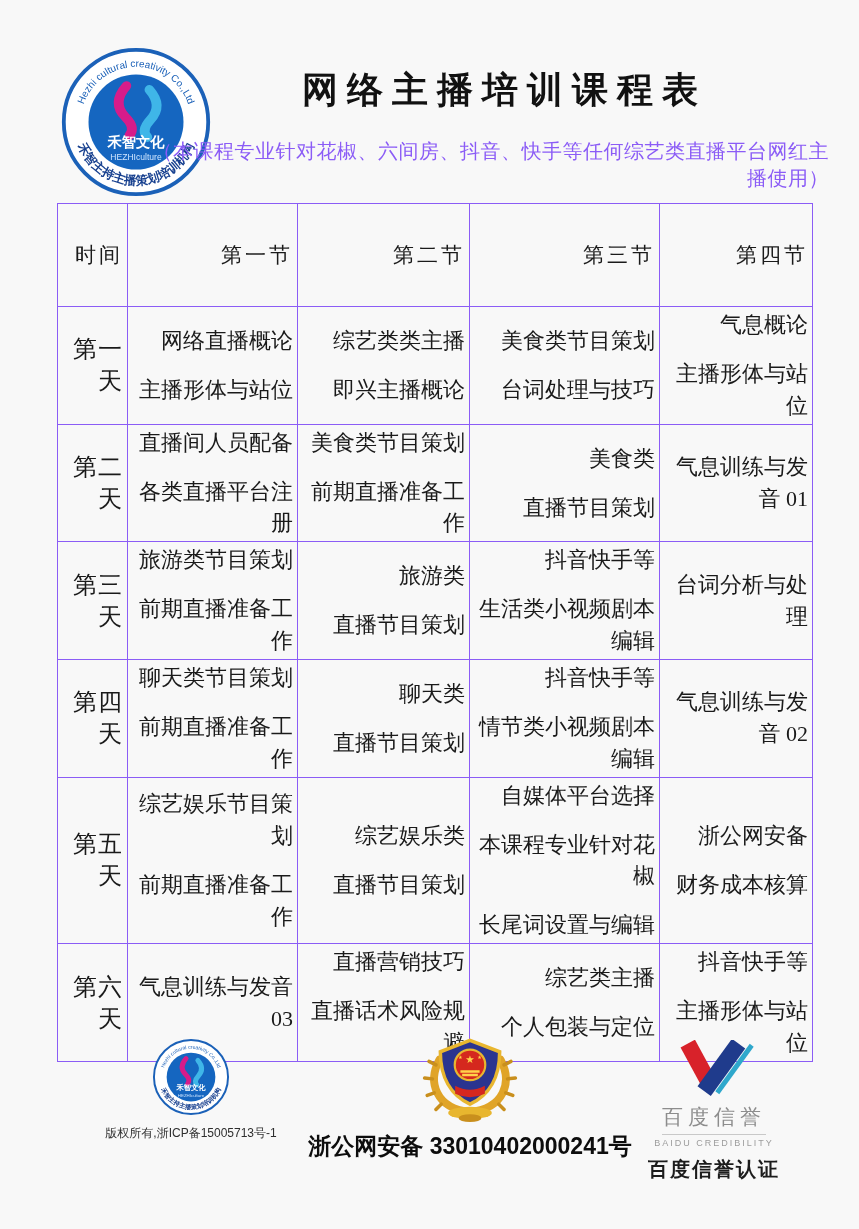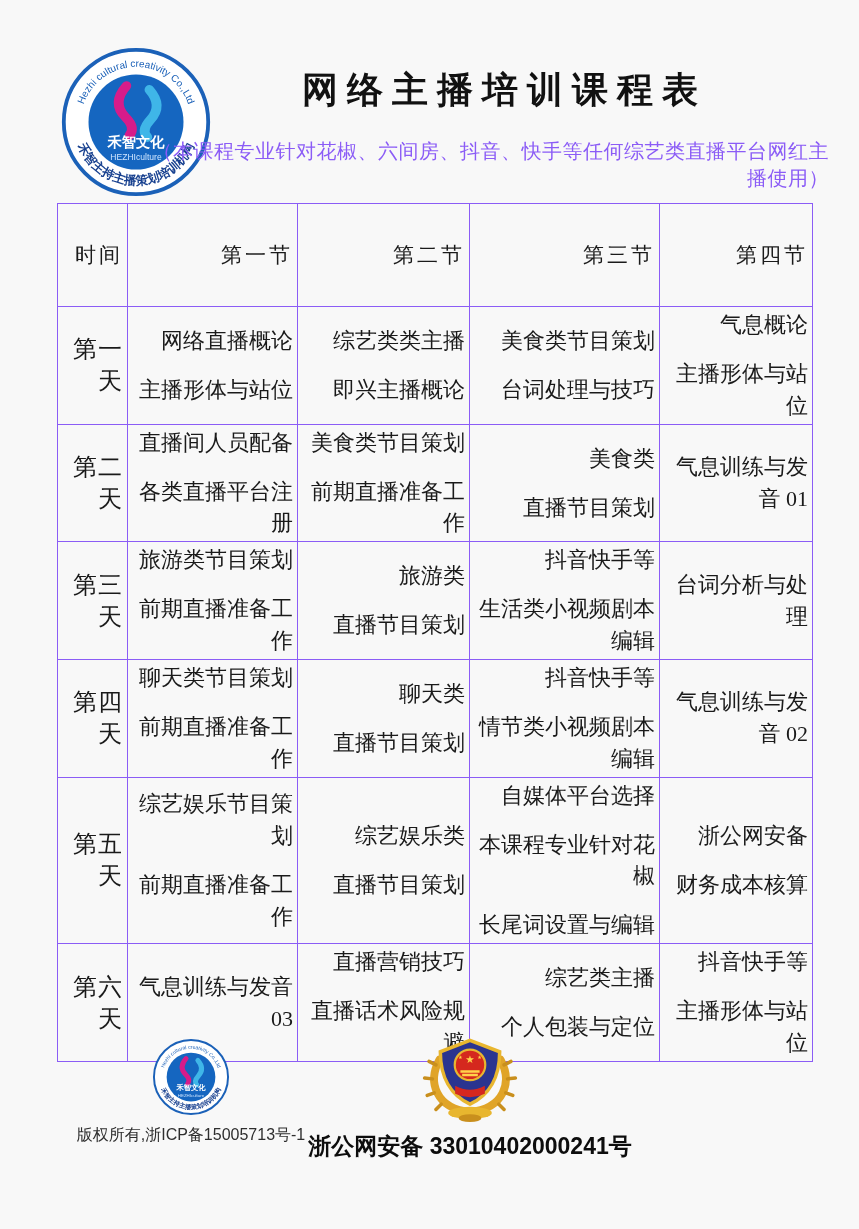--- a/index.html
+++ b/index.html
@@ -49,21 +49,21 @@
 
   
   .footer-col { position:absolute; display:flex; flex-direction:column; align-items:center; }
   .footer-left   { left:80px;  top:1038px; width:222px; }
   .footer-center { left:348px; top:1030px; width:244px; }
   .footer-right  { left:606px; top:1040px; width:216px; }
 
   .hezhi-logo-small { width:78px; height:78px; }
   .icp-text {
     margin-top:9px; font-family:"Liberation Sans", sans-serif;
-    font-size:16px; color:#2e2e2e; white-space:nowrap;
+    font-size:12px; color:#2e2e2e; white-space:nowrap;
   }
   .police-badge { width:96px; height:96px; }
   .police-text {
     margin-top:5px; font-family:"Liberation Sans", sans-serif;
     font-size:23px; font-weight:bold; color:#0d0d0d; white-space:nowrap;
   }
   .baidu-v { width:82px; height:58px; }
   .baidu-cn {
     margin-top:5px; font-family:"Liberation Sans", sans-serif;
     font-size:21px; color:#8d8d8d; letter-spacing:5px; white-space:nowrap;
@@ -273,14 +273,26 @@
         <text x="55" y="38" text-anchor="middle" font-size="12" fill="#ffd24a">★</text>
         <text x="44" y="33" text-anchor="middle" font-size="6" fill="#ffd24a">★</text>
         <text x="66" y="33" text-anchor="middle" font-size="6" fill="#ffd24a">★</text>
         <path d="M44 46 h22 v3 h-22 z M46 50 h18 v3 h-18 z" fill="#ffd24a"></path>
         <path d="M38 64 q17 9 34 0 l0 9 q-17 8 -34 0 z" fill="#d5281e"></path>
       </svg>
     </div>
     <div class="police-text">浙公网安备 33010402000241号</div>
   </div>
 
+  <div class="footer-col footer-right">
+    <div class="baidu-v">
+      <svg width="82" height="58" viewBox="0 0 100 70">
+        <path d="M18 4 L44 52" stroke="#d8222a" stroke-width="20"></path>
+        <path d="M80 4 L38 62" stroke="#1f3b8c" stroke-width="20"></path>
+        <path d="M96 6 L54 64" stroke="#2fa8cc" stroke-width="6"></path>
+      </svg>
+    </div>
+    <div class="baidu-cn">百度信誉</div>
+    <div class="baidu-en">BAIDU CREDIBILITY</div>
+    <div class="baidu-cert">百度信誉认证</div>
+  </div>
 
 </div>
 
 </body></html>

